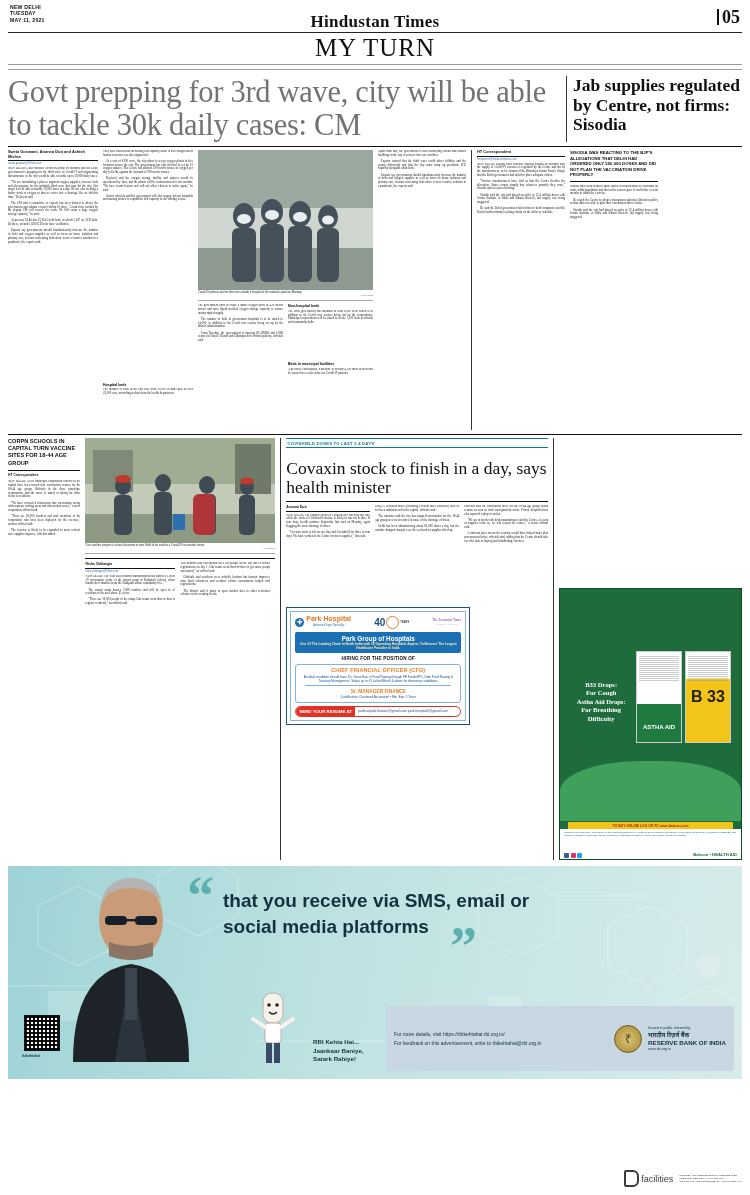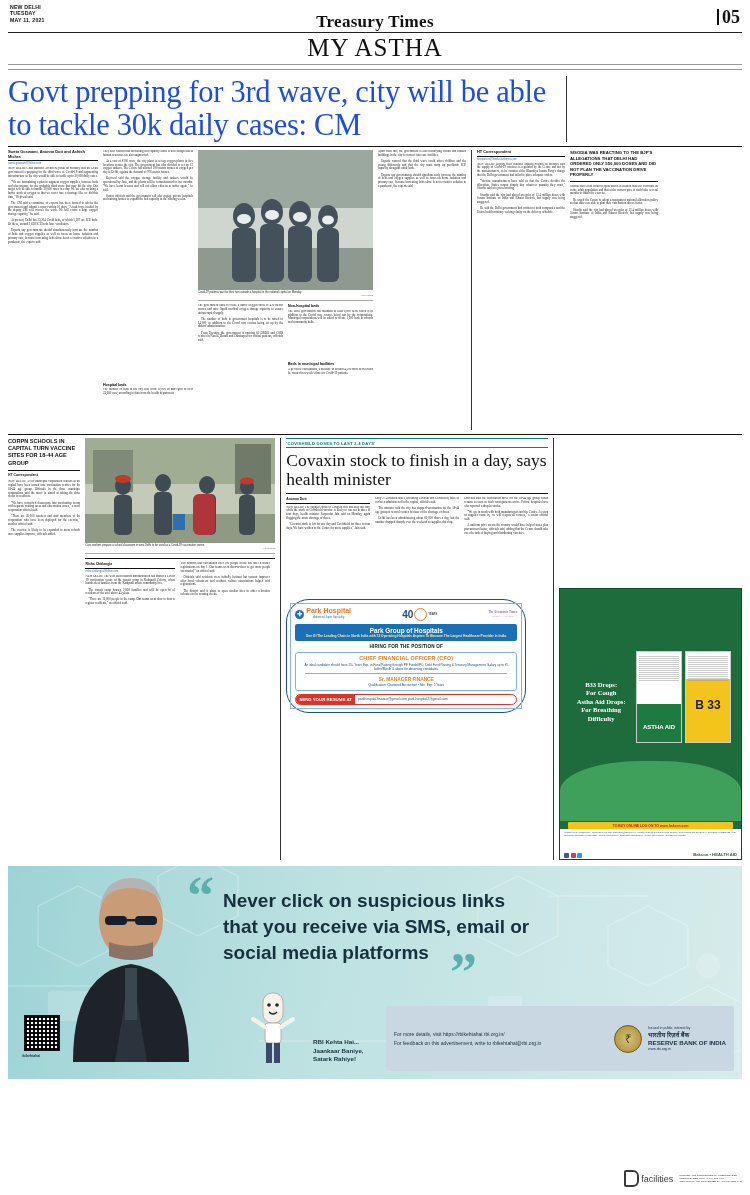--- a/index.html
+++ b/index.html
@@ -16,21 +16,21 @@
   .section-title{position:absolute;left:0;right:0;top:34px;text-align:center;font-family:"Liberation Serif",serif;font-size:25px;letter-spacing:1px;color:#111;}
   .rule-dbl{position:absolute;left:0;right:0;bottom:2px;height:4px;border-top:1.6px solid #9a9a9a;border-bottom:1.6px solid #9a9a9a;}
 
   
   .txt{font-family:"Liberation Serif",serif;font-size:3.05px;line-height:3.75px;text-align:justify;color:#1a1a1a;hyphens:auto;overflow:hidden;}
   .txt p{margin:0 0 2.4px 0;text-indent:3px;}
   .txt p:first-child{text-indent:0;}
   .sub{font-family:"Liberation Sans",sans-serif;font-weight:bold;font-size:3.6px;line-height:4.4px;margin:2.5px 0 1.2px;color:#000;}
   .byline{font-family:"Liberation Sans",sans-serif;font-weight:bold;font-size:3.9px;line-height:4.6px;color:#111;border-bottom:.6px solid #111;padding-bottom:1px;}
   .mail{font-family:"Liberation Sans",sans-serif;font-size:2.7px;color:#3d6fa8;margin:1px 0 2px;}
-  .hl-main{font-family:"Liberation Serif",serif;font-size:30.5px;line-height:33px;letter-spacing:-.3px;color:#1d4ed8;width:552px;}
+  .hl-main{font-family:"Liberation Serif",serif;font-size:30.5px;line-height:33px;letter-spacing:-.3px;color:#737373;width:552px;}
 
   .side-hl{font-family:"Liberation Serif",serif;font-weight:bold;font-size:17.5px;line-height:19.5px;color:#111;}
 
   .photo{background:#cfd6d2;position:relative;overflow:hidden;}
   .cap{font-family:"Liberation Sans",sans-serif;font-size:2.7px;line-height:3.3px;color:#222;padding-top:1px;}
   .credit{font-family:"Liberation Sans",sans-serif;font-size:2.4px;color:#666;text-align:right;}
 
   .boxnote{font-family:"Liberation Sans",sans-serif;font-weight:bold;font-size:5.6px;line-height:7.2px;color:#111;border-bottom:1px solid #111;padding-bottom:3px;}
 
   .kicker{font-family:"Liberation Sans",sans-serif;font-weight:bold;font-size:4.2px;color:#0e7c86;letter-spacing:.2px;border-top:.8px solid #0e7c86;border-bottom:.8px solid #0e7c86;padding:1.5px 0;}
@@ -67,21 +67,21 @@
 
   
   .ad-homeo{position:relative;background:#1e6b3c;overflow:hidden;border:1px solid #0d4a26;box-sizing:border-box;}
   .homeo-head{position:relative;text-align:center;font-family:"Liberation Serif",serif;font-weight:bold;color:#fff;font-size:8.3px;line-height:10.5px;padding:5px 4px 2px;z-index:3;}
   .homeo-left{position:absolute;left:5px;top:92px;width:72px;text-align:center;font-family:"Liberation Serif",serif;font-weight:bold;color:#fff;font-size:6.6px;line-height:8.4px;z-index:3;}
   .homeo-packs{position:absolute;right:10px;top:62px;display:flex;gap:3px;align-items:flex-end;z-index:2;}
   .pack{width:44px;height:90px;border:1px solid #ccc;position:relative;overflow:hidden;}
   .pack.green{background:linear-gradient(#ffffff 0 58%,#1f7a3f 58% 100%);}
   .pack.yellow{background:linear-gradient(#ffffff 0 30%,#f3c41a 30% 100%);}
   .pack .lbl{position:absolute;left:0;right:0;bottom:12px;text-align:center;font-family:"Liberation Sans",sans-serif;font-weight:bold;color:#fff;font-size:6px;line-height:6.5px;}
-  .pack.yellow .lbl{color:#222;bottom:34px;font-size:12px;}
+  .pack.yellow .lbl{color:#222;bottom:42px;font-size:16px;}
   .pack .tiny{position:absolute;left:2px;right:2px;top:4px;height:26px;background:repeating-linear-gradient(#999 0 .6px,transparent .6px 2px);opacity:.5;}
   .homeo-curve{position:absolute;left:0;right:0;bottom:38px;height:60px;background:#3fa05c;border-radius:60% 60% 0 0 / 40px 40px;z-index:1;}
   .homeo-url{position:absolute;left:8px;right:8px;bottom:30px;text-align:center;background:#f3c41a;color:#1a4f1a;font-family:"Liberation Sans",sans-serif;font-weight:bold;font-size:3.4px;padding:1.3px 2px;z-index:4;border-radius:1px;}
   .homeo-url span{color:#b3261e;}
   .homeo-foot{position:absolute;left:0;right:0;bottom:0;height:30px;background:#fff;z-index:4;font-family:"Liberation Sans",sans-serif;font-size:2.2px;line-height:2.9px;color:#1a4f8a;padding:2px 4px;box-sizing:border-box;}
   .homeo-foot .brands{position:absolute;right:4px;bottom:2px;display:flex;gap:4px;align-items:center;font-weight:bold;font-size:4.2px;color:#1e6b3c;}
   .homeo-foot .social{position:absolute;left:4px;bottom:1.5px;display:flex;gap:1.5px;}
   .homeo-foot .social i{width:5px;height:5px;border-radius:1px;display:block;}
 
   
@@ -111,32 +111,35 @@
 <body>
 
 <div class="page">
 
   <div class="masthead">
     <div class="dateline">
       <div>NEW DELHI</div>
       <div>TUESDAY</div>
       <div>MAY 11, 2021</div>
     </div>
-    <div class="ht-logo">Treasury Times</div>
+    <div class="ht-logo">Hindustan Times</div>
     <div class="pageno"><span class="bar"></span><span>05</span></div>
     <div class="rule-top"></div>
-    <div class="section-title">MY ASTHA</div>
+    <div class="section-title">MY TURN</div>
     <div class="rule-dbl"></div>
   </div>
 
   <div style="display:flex;gap:6px;align-items:flex-start;margin-top:4px;">
     <div style="width:552px;">
       <div class="hl-main">Govt prepping for 3rd wave, city will be able to tackle 30k daily cases: CM</div>
     </div>
     <div style="width:1px;align-self:stretch;background:#333;"></div>
+    <div style="flex:1;">
+      <div class="side-hl">Jab supplies regulated by Centre, not firms: Sisodia</div>
+    </div>
   </div>
 
   <hr class="dark" style="margin:4px 0 3px;">
 
   <div style="display:flex;gap:5px;align-items:flex-start;">
 
     <div style="width:90px;">
       <div class="byline">Sweta Goswami, Anonna Dutt and Ashish Mishra</div>
       <div class="mail">sweta.goswami@htlive.com</div>
       <div class="txt" style="height:258px;">
@@ -304,21 +307,21 @@
             <p>The district said it plans to open similar sites in other relocation colonies in the coming weeks.</p>
           </div>
         </div>
       </div>
     </div>
 
     <div style="width:1px;align-self:stretch;background:#333;"></div>
 
     <div style="width:262px;">
       <div class="kicker">'COVISHIELD DOSES TO LAST 3-4 DAYS'</div>
-      <div class="hl-med" style="margin-top:3px;">Covaxin stock to finish in a day, says health minister</div>
+      <div class="hl-med" style="margin-top:11px;">Covaxin stock to finish in a day, says health minister</div>
       <hr class="dark" style="margin:4px 0 3px;">
       <div style="display:flex;gap:5px;">
         <div style="width:84px;">
           <div class="byline" style="font-size:3.4px;">Anonna Dutt</div>
           <div class="txt" style="height:86px;margin-top:2px;">
             <p>NEW DELHI: The capital's stock of Covaxin will last only one day, while the stock of Covishield vaccine is likely to run out in three to four days, health minister Satyendar Jain said on Monday, again flagging the acute shortage of doses.</p>
             <p>"Covaxin stock is left for one day and Covishield for three to four days. We have written to the Centre for more supplies," Jain said.</p>
           </div>
         </div>
         <div style="width:84px;">
@@ -330,21 +333,21 @@
         </div>
         <div style="width:84px;">
           <div class="txt" style="height:96px;">
             <p>Officials said the vaccination drive for the 18-44 age group would resume as soon as fresh consignments arrive. Private hospitals have also reported a drop in stocks.</p>
             <p>"We are in touch with both manufacturers and the Centre. As soon as supplies come in, we will reopen all centres," a senior official said.</p>
             <p>A uniform price across the country would have helped states plan procurement better, officials said, adding that the Centre should take over the task of buying and distributing vaccines.</p>
           </div>
         </div>
       </div>
 
-      <div class="ad-park" style="margin-top:6px;width:240px;border-radius:23px;">
+      <div class="ad-park" style="margin-top:6px;width:184px;">
         <div class="ad-park-inner">
           <div class="ph-row">
             <div class="ph-logo">
               <span class="cross">✚</span>
               <span>
                 <span>Park Hospital</span>
                 <small>Advanced Super Speciality</small>
               </span>
             </div>
             <div class="ph-40">
@@ -446,21 +449,20 @@
         <rect x="84" y="47" width="8" height="2.4" fill="#17202a"></rect>
         <path d="M66 70 Q88 78 110 70 L110 84 Q88 92 66 84 Z" fill="#8b7466"></path>
         <path d="M30 190 Q30 100 88 92 Q146 100 146 190 Z" fill="#1d2329"></path>
         <path d="M88 92 L72 190 L104 190 Z" fill="#2b333c"></path>
         <rect x="82" y="96" width="12" height="52" fill="#3c464f"></rect>
       </svg>
     </div>
 
     <div class="rbi-quote">
       <span class="qmark" style="left:-36px;top:-12px;">“</span>
-      <div>Never click on suspicious links</div>
       <div>that you receive via SMS, email or</div>
       <div style="position:relative;display:inline-block;">
         <span>social media platforms</span>
         <span class="qmark" style="right:-48px;bottom:-26px;">”</span>
       </div>
     </div>
 
     <div class="mascot">
       <svg width="44" height="76" viewBox="0 0 44 76" aria-hidden="true">
         <rect x="12" y="4" width="20" height="30" rx="9" fill="#f6f2ea" stroke="#b9b2a4"></rect>

